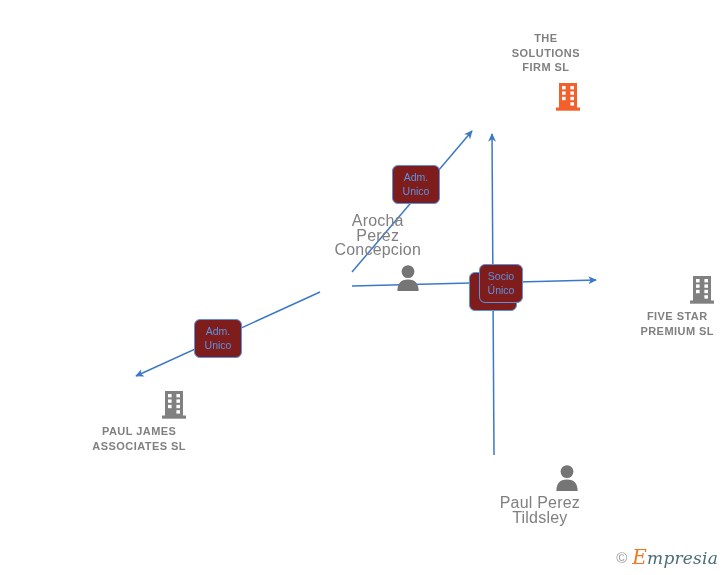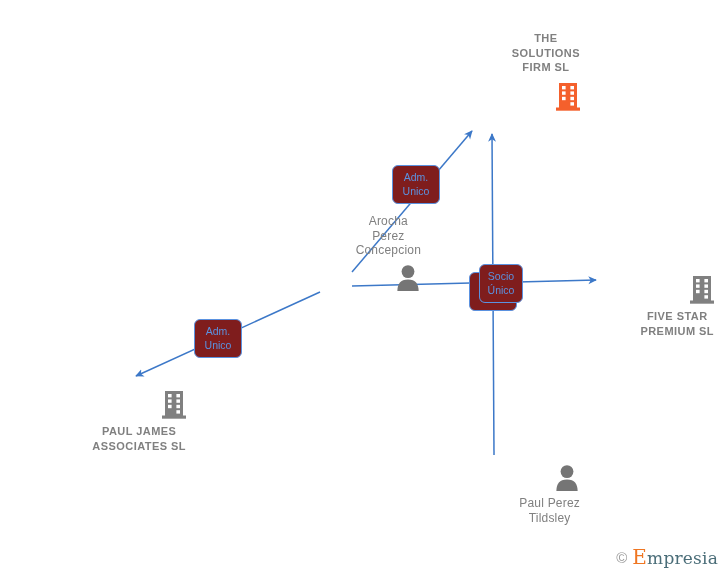--- a/index.html
+++ b/index.html
@@ -20,21 +20,21 @@
   
   .node{
     position:absolute;
     display:flex;
     flex-direction:column;
     align-items:flex-end;
     width:170px;
     margin-left:-85px;
   }
   .node-label{
-    font-size:12px;
+    font-size:16px;
     line-height:14.5px;
     color:#808080;
     text-align:center;
     letter-spacing:.2px;
     white-space:pre-line;
     user-select:none;
   }
   .node-company > .node-label{
     font-weight:bold;
     font-size:11px;
@@ -72,20 +72,21 @@
     gap:5px;
     user-select:none;
   }
   .wm-c{
     font-size:15px;
     color:#9a9a9a;
     line-height:1;
   }
   .wm-text{
     font-family:"DejaVu Serif", serif;
+    font-style:italic;
     font-size:17px;
     line-height:1;
     color:#4a6d78;
     letter-spacing:.2px;
   }
   .wm-text .wm-cap{
     color:#ef7622;
     font-size:20px;
   }
 </style>

